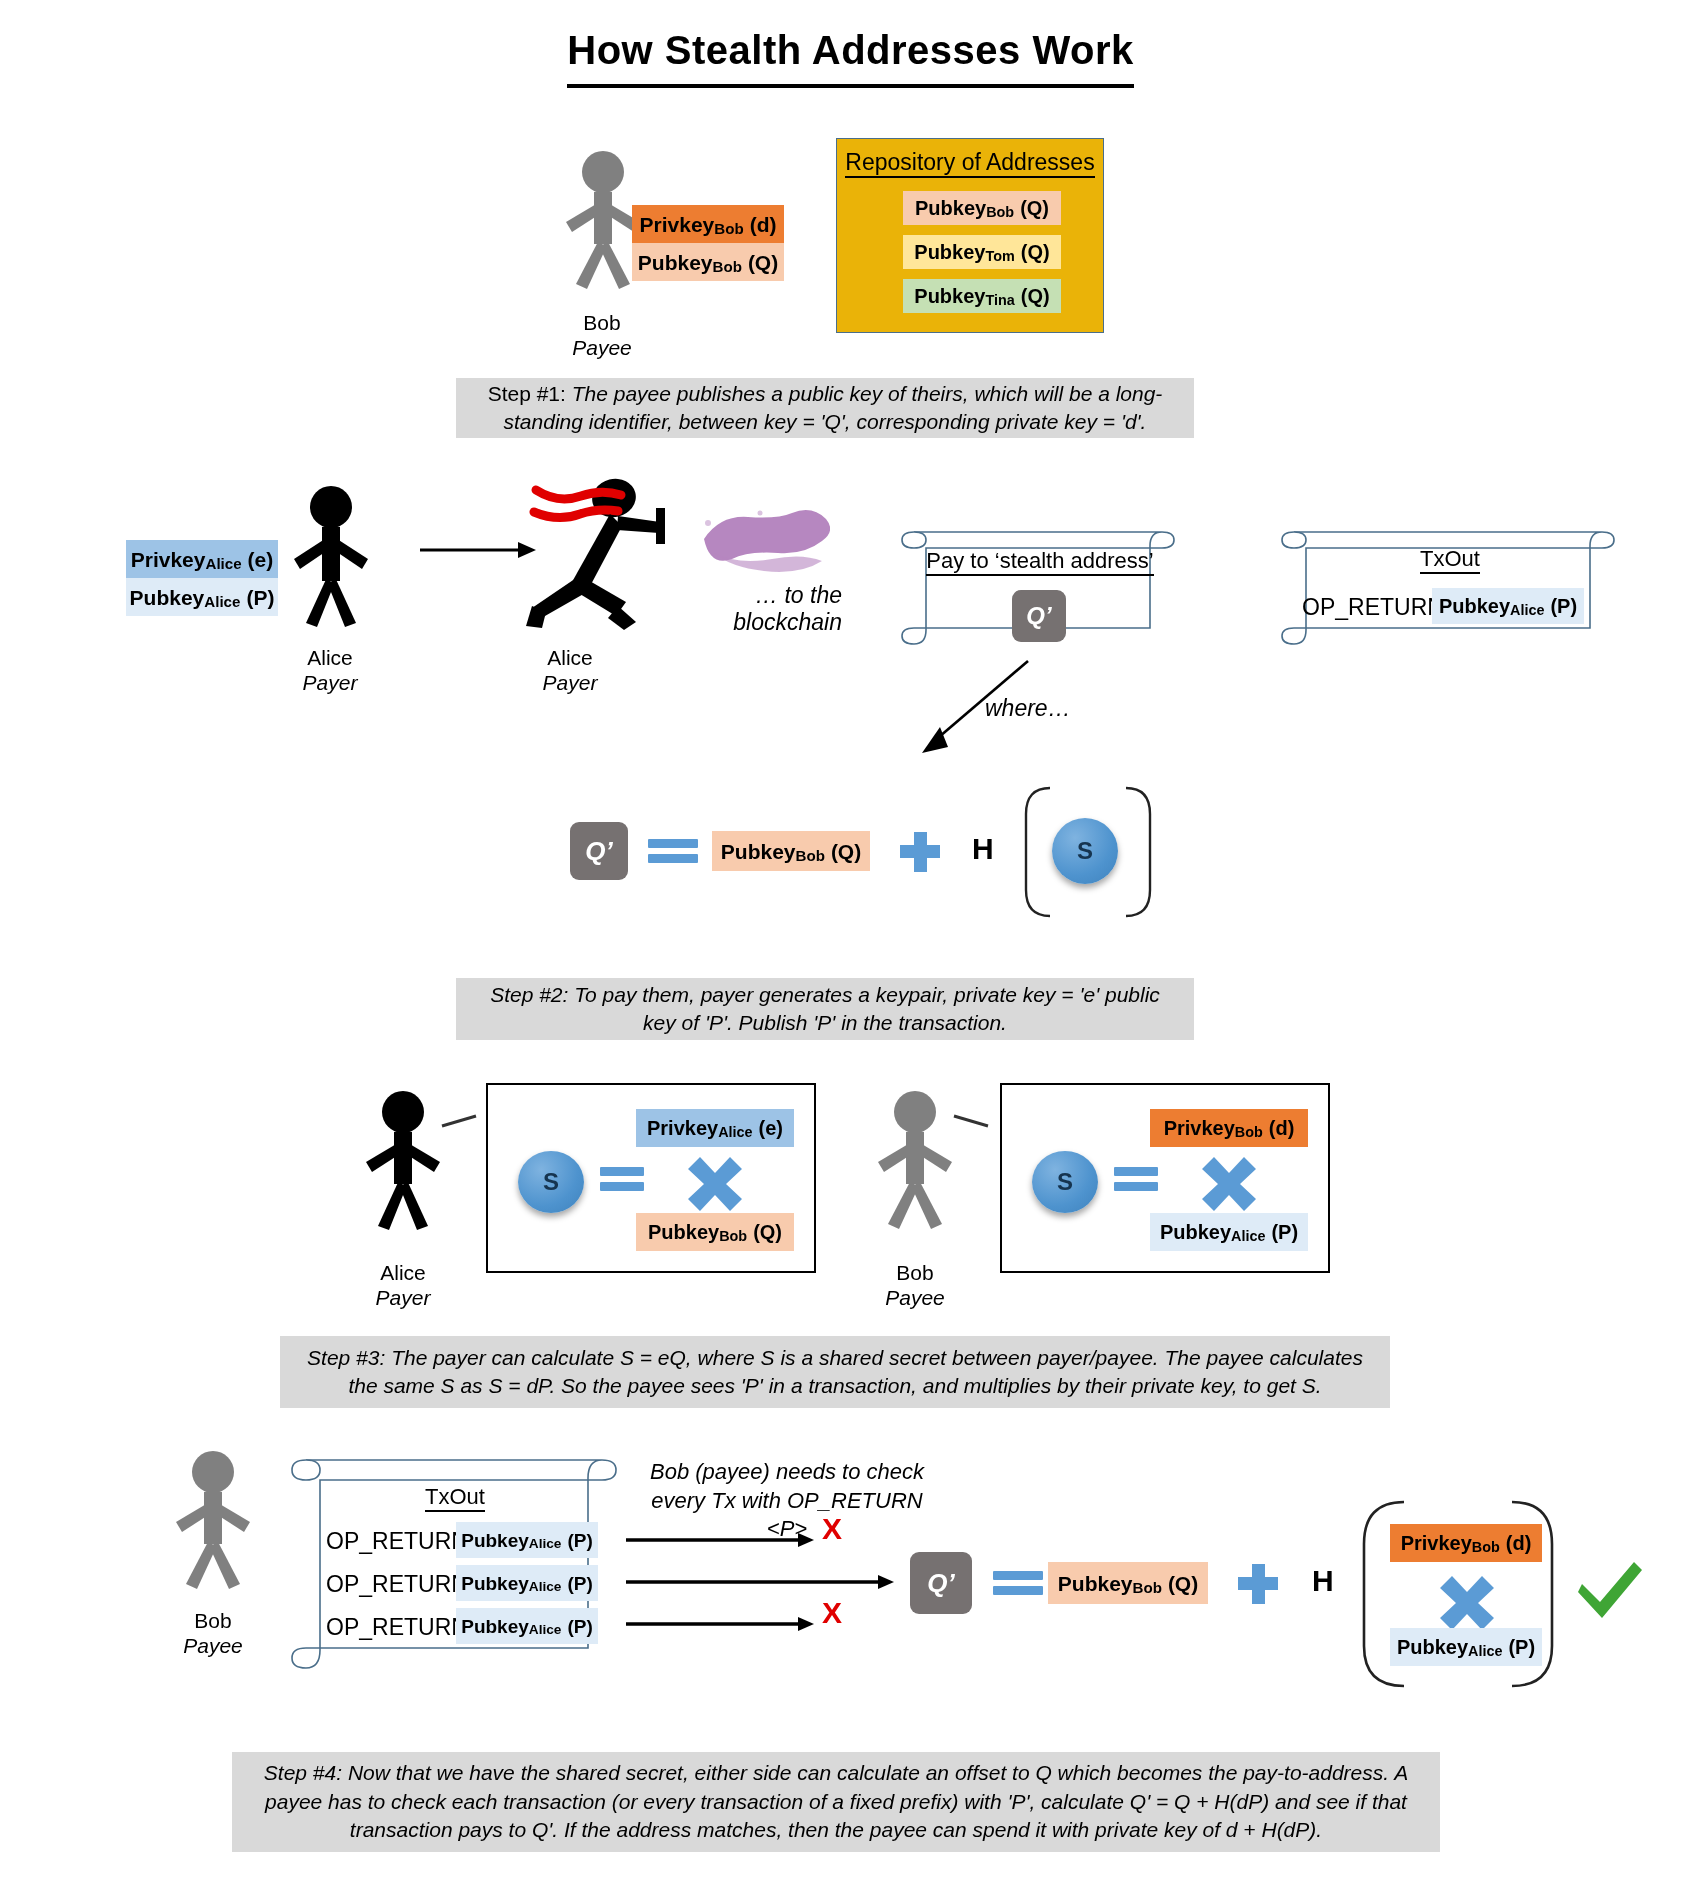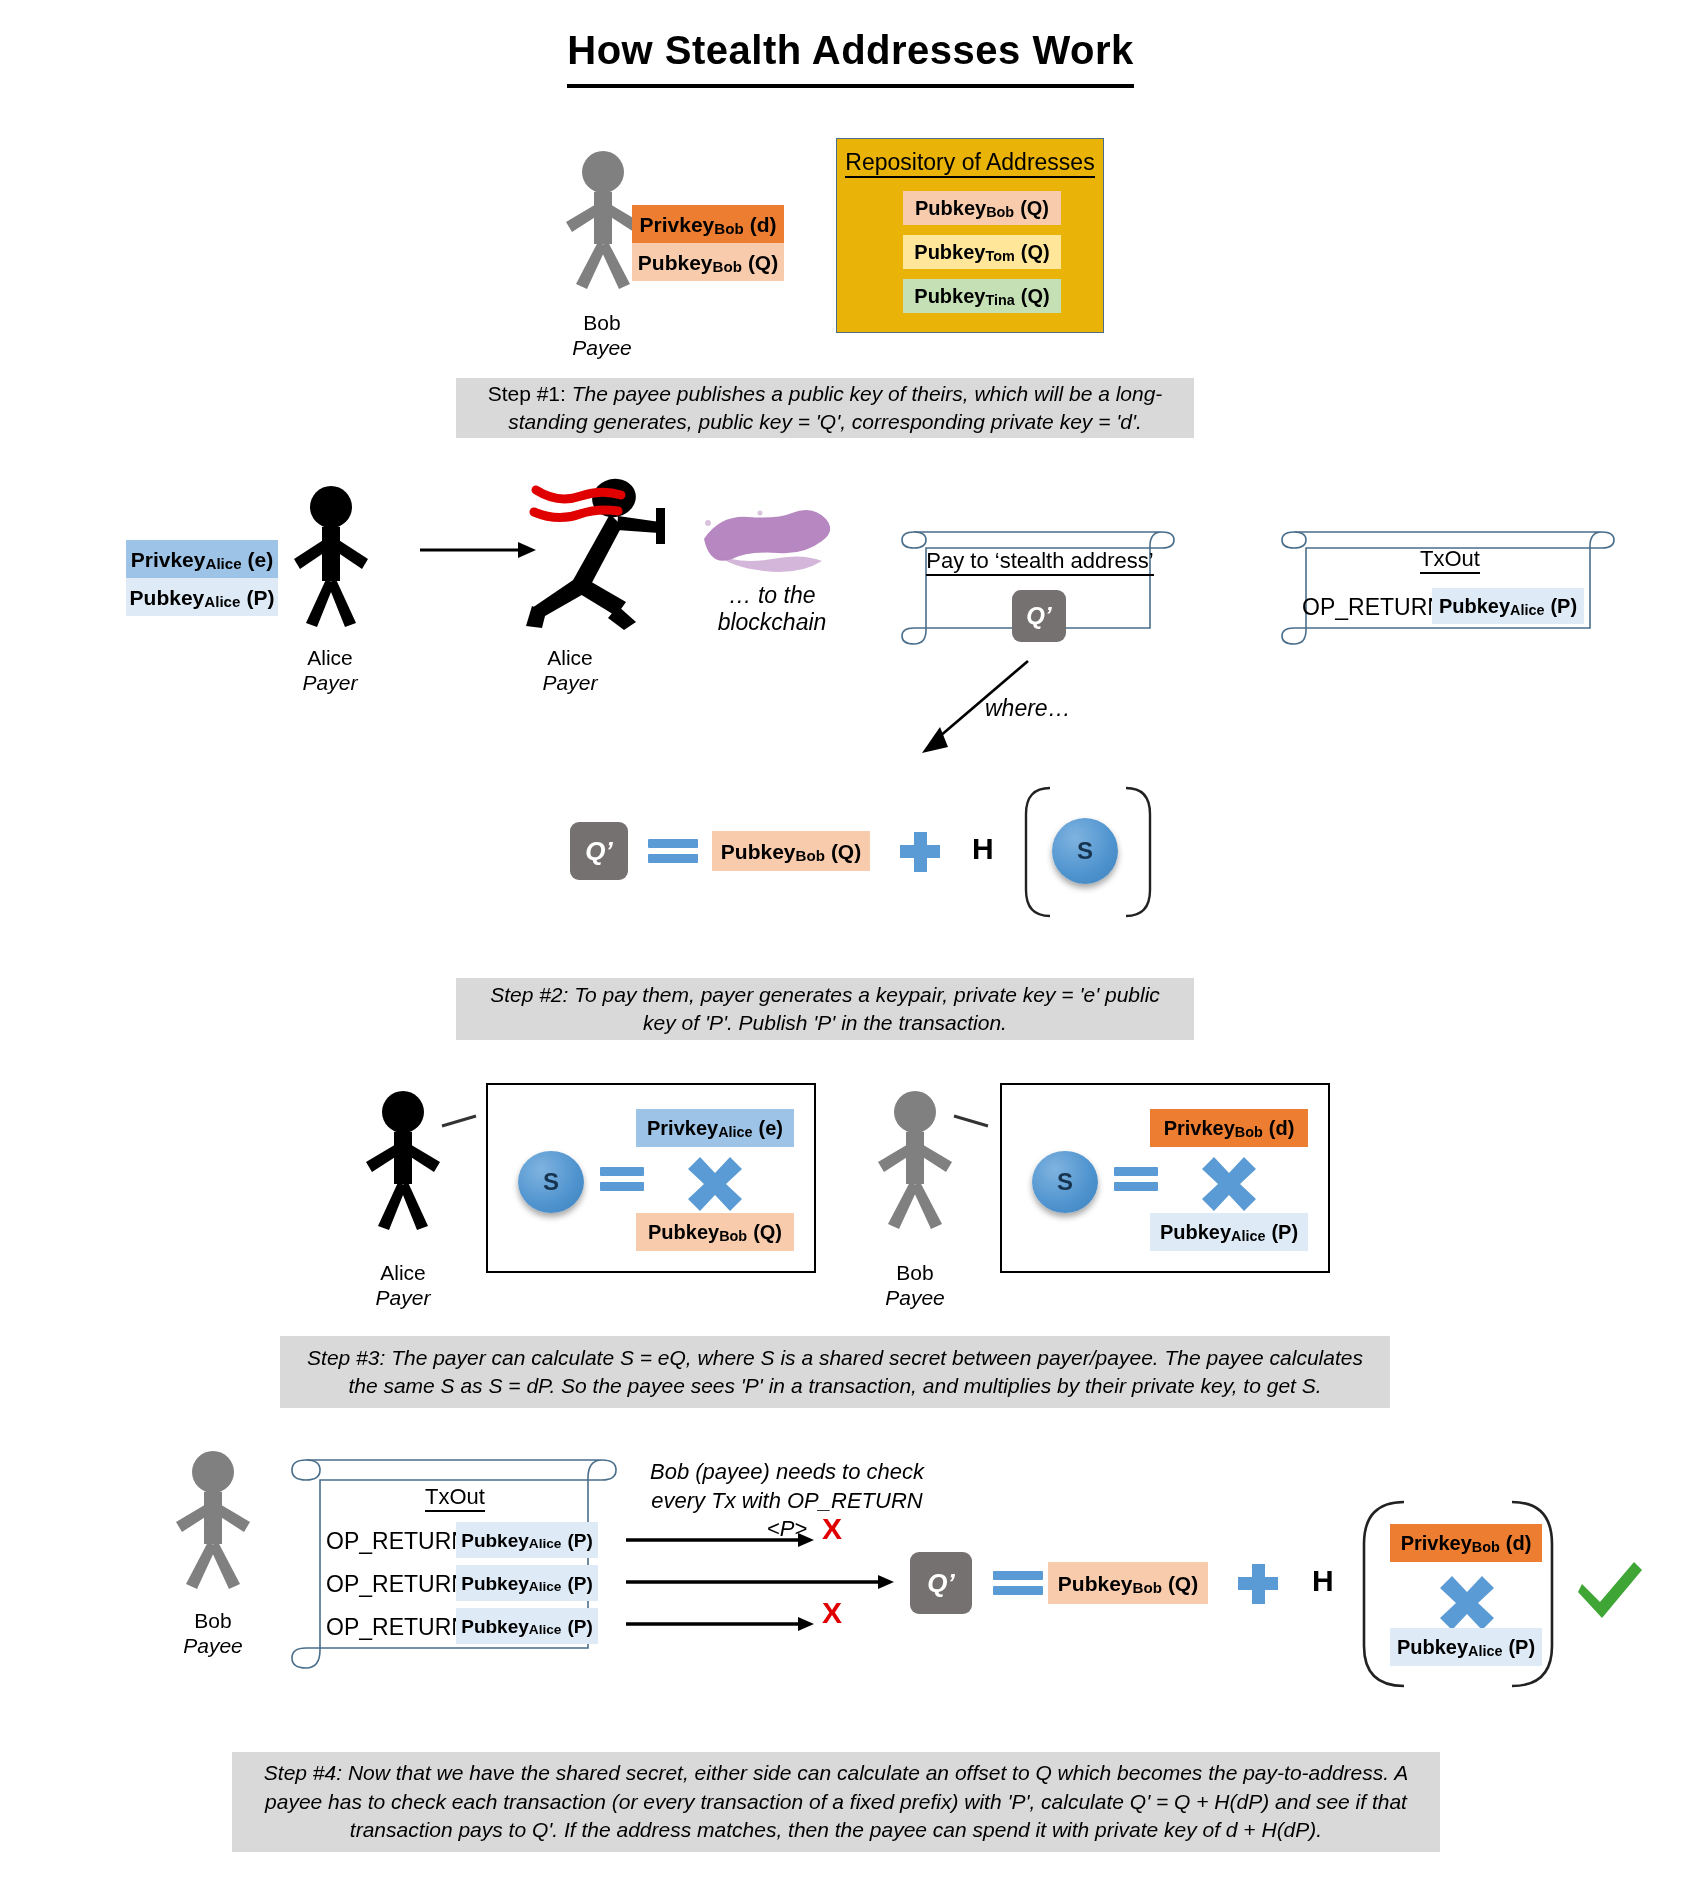--- a/index.html
+++ b/index.html
@@ -114,21 +114,21 @@
       <span style="margin-left:5px">(Q)</span>
   </div>
   <div class="chip pub-green" style="position:absolute;top:140px;left:66px;width:158px;height:34px;font-size:20px;">
     <span>Pubkey</span>
       <sub>Tina</sub>
       <span style="margin-left:5px">(Q)</span>
   </div>
 </div>
 
 <div class="caption abs" style="top:378px;left:456px;width:738px;height:60px;font-size:21px;">
-  <div><span style="font-style:normal">Step #1: </span><span>The payee publishes a public key of theirs, which will be a long-standing generates, public key = 'Q', corresponding private key = 'd'.</span></div>
+  <div><span style="font-style:normal">Step #1: </span><span>The payee publishes a public key of theirs, which will be a long-standing identifier, between key = 'Q', corresponding private key = 'd'.</span></div>
 </div>
 
 <div class="chip priv-blue abs" style="top:540px;left:126px;width:152px;height:38px;font-size:21px;">
   <span>Privkey</span>
     <sub>Alice</sub>
     <span style="margin-left:5px">(e)</span>
 </div>
 <div class="chip pub-blue abs" style="top:578px;left:126px;width:152px;height:38px;font-size:21px;">
   <span>Pubkey</span>
     <sub>Alice</sub>
@@ -171,21 +171,21 @@
 <div class="label-role abs" style="top:670px;left:480px;width:180px;">Payer</div>
 
 <svg class="abs" style="top:505px;left:690px;" width="140" height="70">
   <g fill="#9B59A8" opacity="0.72">
     <path d="M14 34 q16 -24 44 -22 q30 2 44 -4 q20 -8 34 6 q10 12 -4 22 q-18 14 -44 12 q-30 -2 -46 6 q-22 8 -28 -20 Z"></path>
     <path d="M24 48 q24 12 58 6 q30 -6 50 2 q-22 14 -58 10 q-34 -4 -50 -18 Z" opacity="0.6"></path>
     <circle cx="18" cy="18" r="3" opacity="0.5"></circle>
     <circle cx="70" cy="8" r="2.5" opacity="0.5"></circle>
   </g>
 </svg>
-<div class="abs" style="top:582px;left:672px;width:200px;text-align:center;font-style:italic;font-size:23px;">… to the blockchain</div>
+<div class="abs" style="top:582px;left:642px;width:200px;text-align:right;font-style:italic;font-size:23px;">… to the blockchain</div>
 
 <div class="abs scroll-box" style="top:518px;left:900px;width:280px;height:140px;">
   <svg class="scroll-inner" viewBox="0 0 280 140" preserveAspectRatio="none">
     <path d="M14 14 H262 Q274 14 274 22 Q274 30 262 30 H26 V112 Q26 126 14 126 Q2 126 2 118 Q2 110 14 110 H250 V28 Q250 14 262 14" fill="#fff" stroke="#4A6E8A" stroke-width="1.6"></path>
     <path d="M14 14 Q26 14 26 22 Q26 30 14 30 Q2 30 2 22 Q2 14 14 14 Z" fill="#fff" stroke="#4A6E8A" stroke-width="1.6"></path>
   </svg>
   <div style="position:absolute;top:30px;left:0;width:280px;text-align:center;font-size:22px;">
     <span class="underlined">Pay to ‘stealth address’</span>
   </div>
   <div class="qprime" style="position:absolute;top:72px;left:112px;width:54px;height:52px;font-size:24px;">Q’</div>

